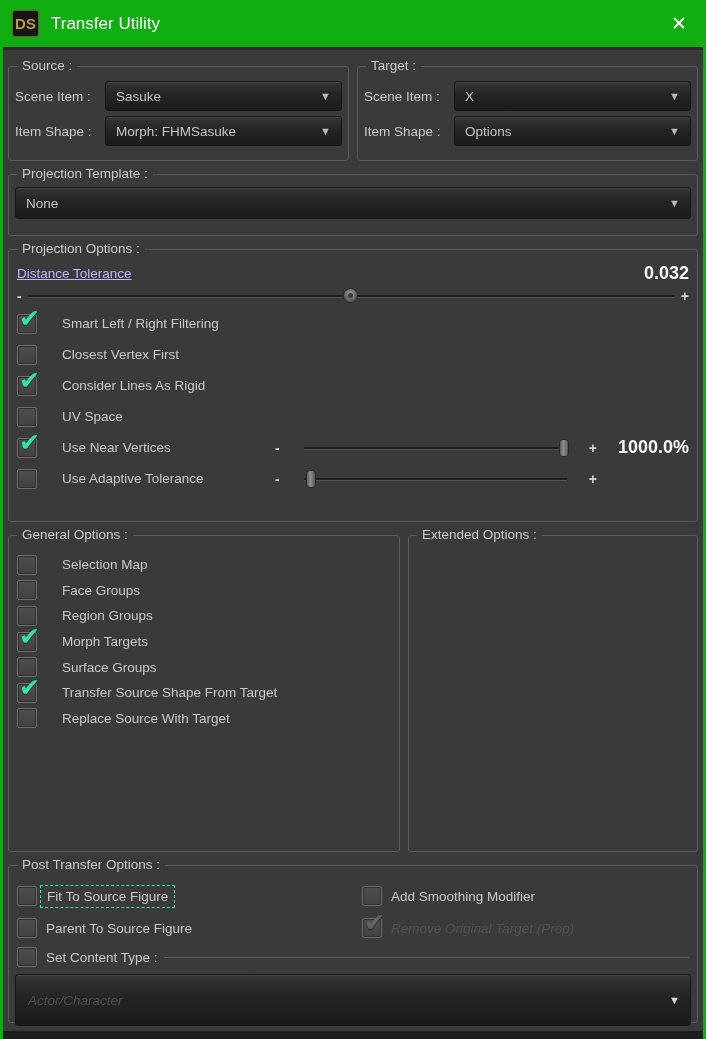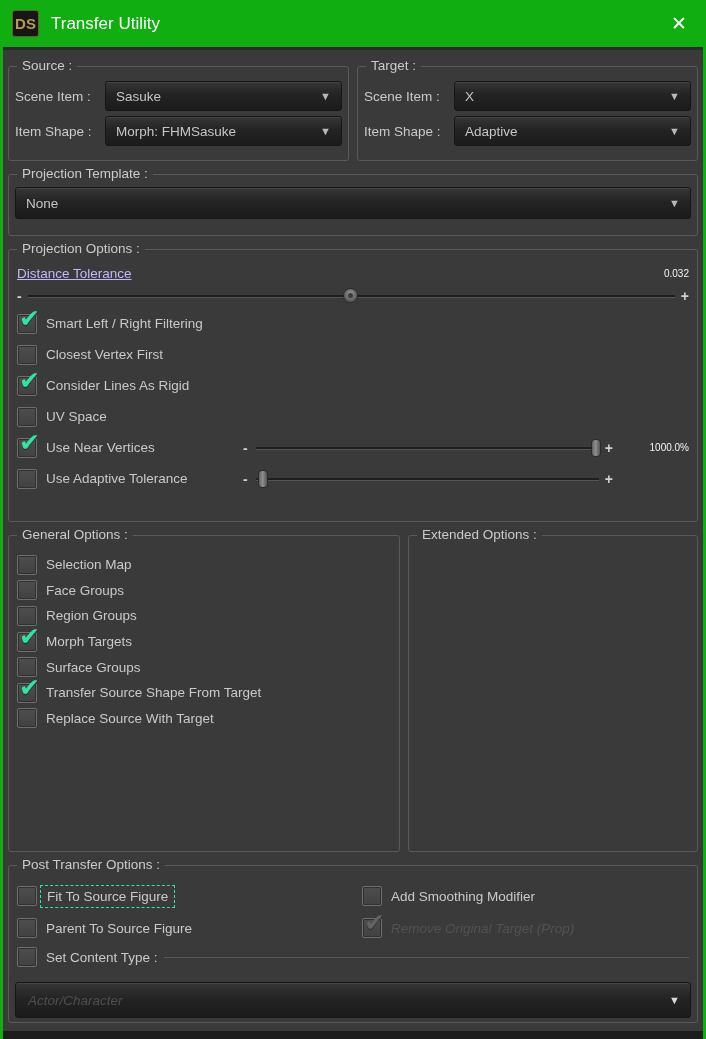--- a/index.html
+++ b/index.html
@@ -33,33 +33,33 @@
   .dd .arr { color:#b8b8b8; font-size:11px; margin-left:8px; flex:none; }
   .dd.disabled { color:#4f4f4f; font-style:italic; }
   .dd.disabled .arr { color:#d8d8d8; font-style:normal; }
 
   .fs-pt { margin-top:13px; height:62px; padding:12px 6px 0; }
   .fs-pt .dd { height:32px; }
 
   .fs-po { margin-top:13px; height:273px; padding:12px 0 0; }
   .dt-row { display:flex; align-items:center; justify-content:space-between; padding:0 8px; height:22px; }
   .dt-label { color:#c4b5fd; font-size:13.5px;text-decoration:underline; }
-  .val { color:#f4f4f4; font-size:10px; font-weight:normal; }
+  .val { color:#f4f4f4; font-size:18px; font-weight:bold; }
   .slider-row { display:flex; align-items:center; padding:0 8px; height:24px; gap:6px; }
   .sgn { color:#d2d2d2; font-size:14px; font-weight:bold; line-height:1; }
   .track { position:relative; flex:1; height:20px; }
   .track::before { content:""; position:absolute; left:0; right:0; top:9px; height:2px; background:#1e1e1e; box-shadow:0 1px 0 #555; }
   .knob { position:absolute; top:2px; left:calc(50% - 8px); width:15px; height:15px; border-radius:50%;
           background:radial-gradient(circle at 50% 38%, #9a9a9a, #606060 62%, #474747); border:1px solid #2a2a2a; }
   .knob::after { content:""; position:absolute; left:4px; top:4px; width:5px; height:5px; border-radius:50%; background:#3b3b3b; }
   .pill { position:absolute; top:1px; width:10px; height:18px; border-radius:4px; border:1px solid #2a2a2a;
           background:linear-gradient(90deg,#606060,#8e8e8e 45%,#565656); }
   .pill.at-right { right:-2px; } .pill.at-left { left:2px; }
 
-  .opt-row { display:flex; align-items:center; height:31px; padding:0 8px; gap:0; }
+  .opt-row { display:flex; align-items:center; height:31px; padding:0 8px; gap:16px; }
   .cb { width:20px; height:20px; border-radius:2px; background:linear-gradient(#4e4e4e,#414141); border:1px solid #6e6e6e;
         box-shadow:inset 0 0 0 1px #303030; position:relative; flex:none; cursor:default; }
   .cb.checked::after { content:"✔"; position:absolute; left:1px; top:-9px; font-size:25px; line-height:1;
         color:#2FE5A1; font-family:"DejaVu Sans", sans-serif; text-shadow:0 1px 1px rgba(0,0,0,.45); }
   .cb.disabled.checked::after { color:#626262; }
   .opt-label { color:#c9c9c9; font-size:13.5px; margin-left:9px; white-space:nowrap; }
   .w-label { width:197px; flex:none; }
   .slider-value { width:76px; text-align:right; flex:none; }
 
   .row-ge { display:flex; gap:8px; margin-top:13px; }
@@ -68,21 +68,21 @@
   .fs-eo { flex:1; height:317px; }
 
   .fs-po2 { margin-top:13px; height:158px; padding:14px 6px 0; }
   .pt-grid { display:grid; grid-template-columns:345px 1fr; }
   .pt-row { display:flex; align-items:center; height:32px; padding-left:2px; }
   .pt-row .opt-label { margin-left:9px; }
   .focus-label { border:1px dashed #2FE5A1; padding:3px 6px; margin-left:3px !important; }
   .dis-label { color:#525252; font-style:italic; }
   .ct-row { display:flex; align-items:center; height:26px; padding-left:2px; grid-column:1 / -1; }
   .ct-line { flex:1; border-top:1px solid #585858; margin-left:6px; margin-right:2px; }
-  .ct-dd { height:36px; margin-top:12px; display:flex;padding-left:12px; }
+  .ct-dd { height:52px; margin-top:4px; display:flex;padding-left:12px; }
 
   
   .footer { display:flex; align-items:center; padding:10px 5px 0; gap:8px; }
   .btn { background:linear-gradient(#4a4a4a, #323232 50%, #262626); border:1px solid #181818; border-radius:3px;
          color:#c9c9c9; font-size:13.5px; display:flex; align-items:center; justify-content:center;
          box-shadow:inset 0 1px 0 rgba(255,255,255,.1); cursor:default; }
   .btn-help { width:37px; height:31px; }
   .help-circle { width:20px; height:20px; border:2px solid #c4c4c4; border-radius:50%; color:#c4c4c4;
                  font-size:13px; font-weight:bold; display:flex; align-items:center; justify-content:center; }
   .btn-hide { height:31px; padding:0 15px; }
@@ -125,21 +125,21 @@
         <div class="fr">
           <span class="flabel">Scene Item :</span>
           <div class="dd">
             <span style="flex:1">X</span>
             <span class="arr">▼</span>
           </div>
         </div>
         <div class="fr">
           <span class="flabel">Item Shape :</span>
           <div class="dd">
-            <span style="flex:1">Adaptive</span>
+            <span style="flex:1">Options</span>
             <span class="arr">▼</span>
           </div>
         </div>
       </div>
     </div>
 
     <div class="fs fs-pt">
       <div class="legend">Projection Template :</div>
       <div class="dd" style="display:flex">
         <span style="flex:1">None</span>

